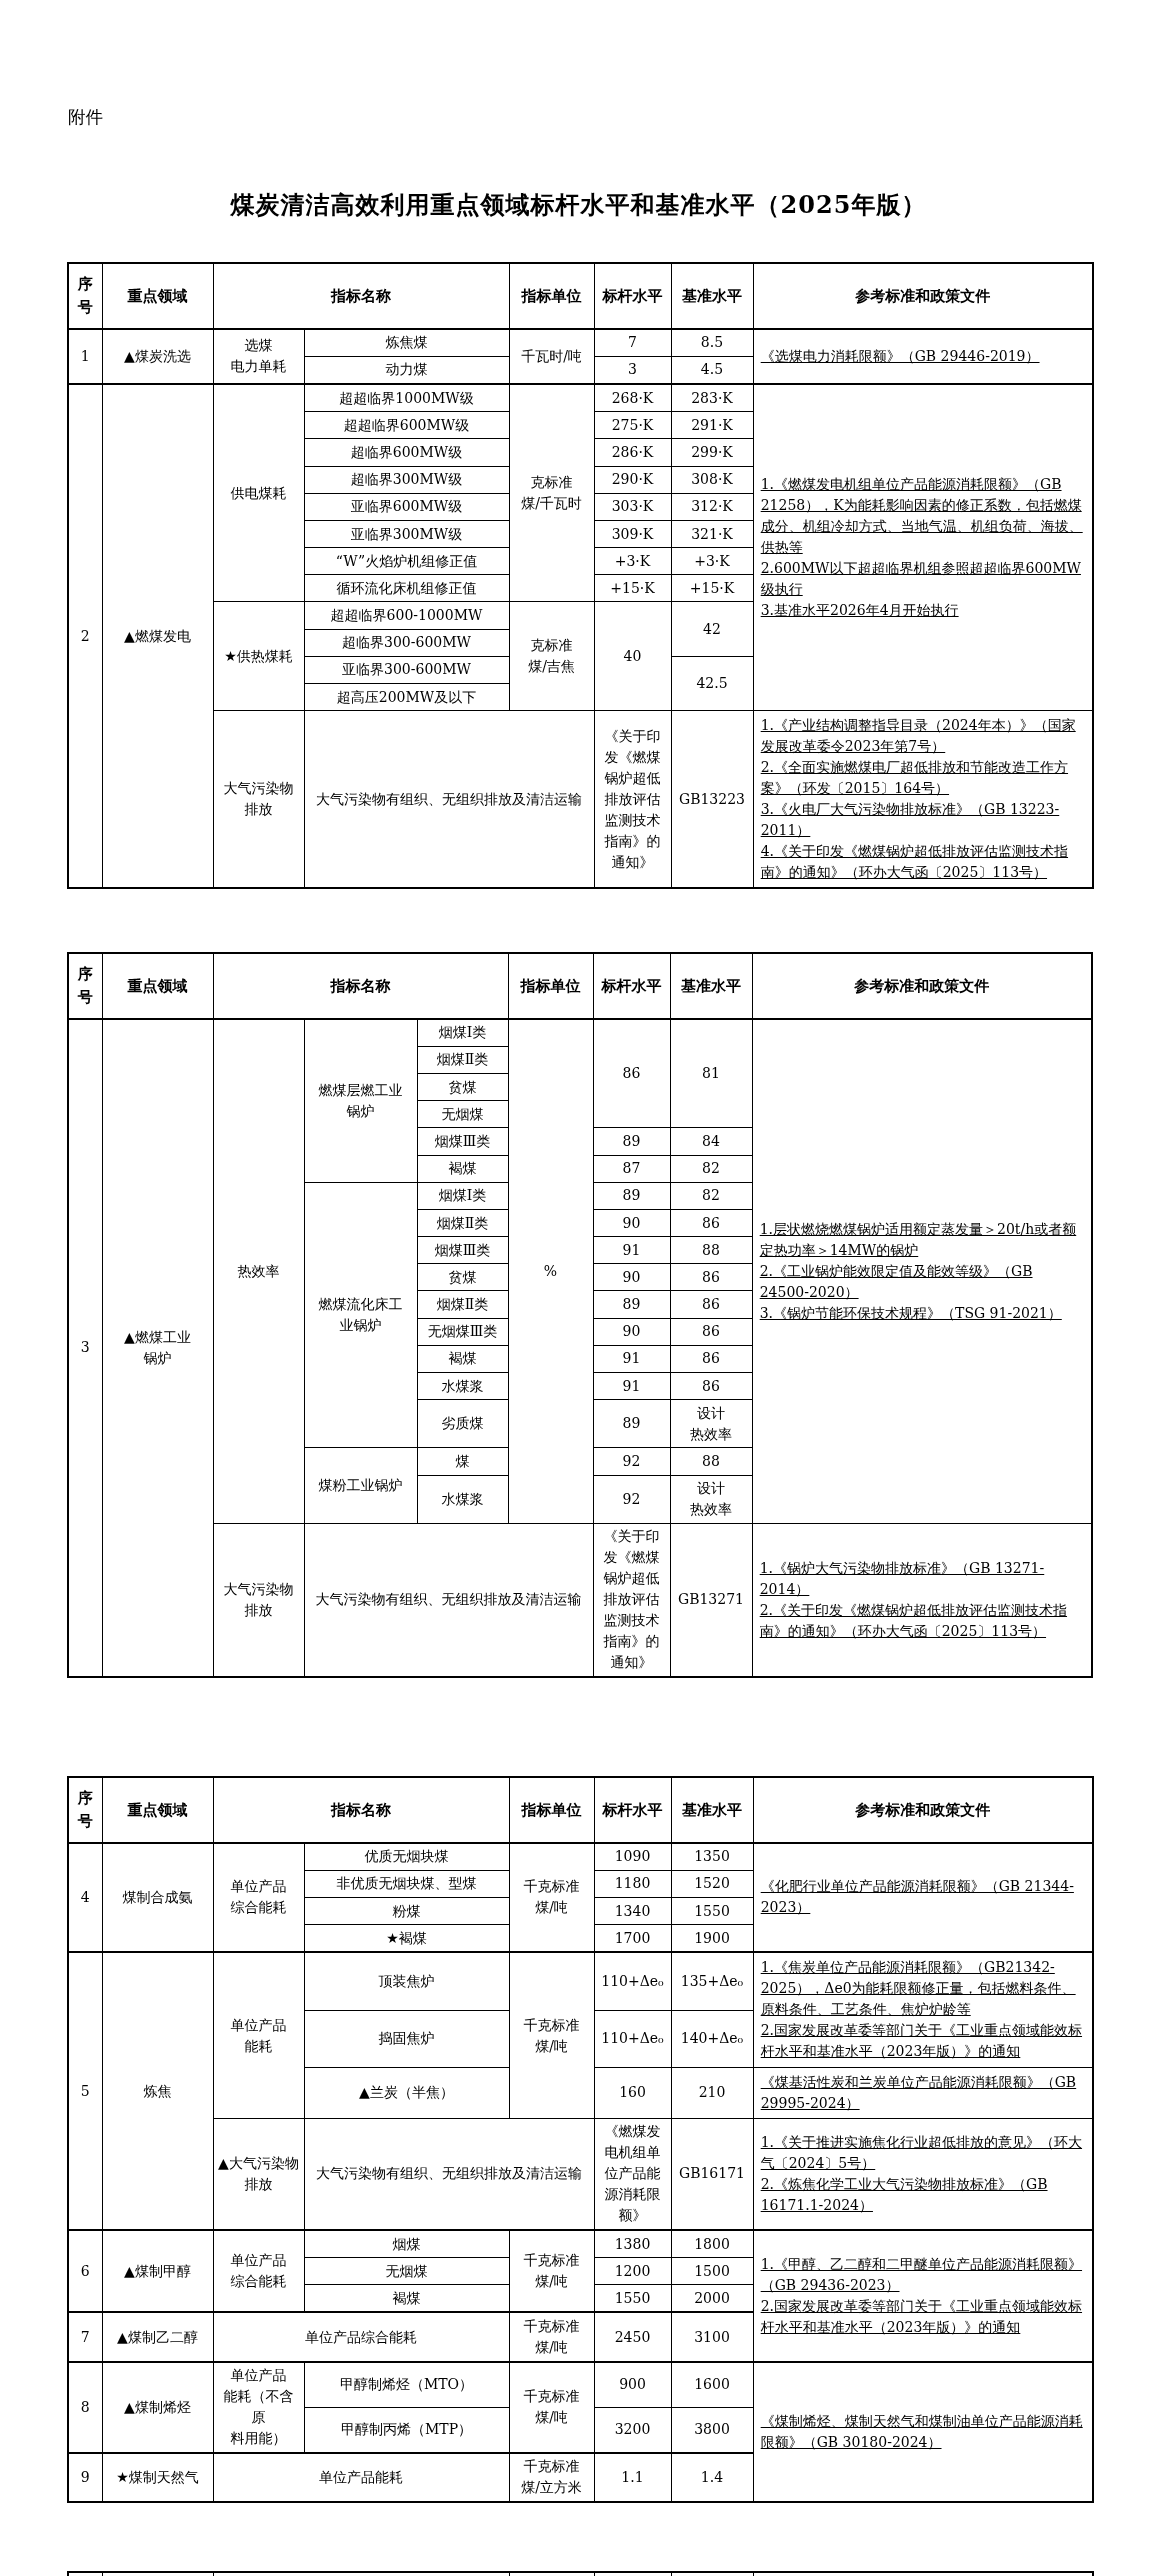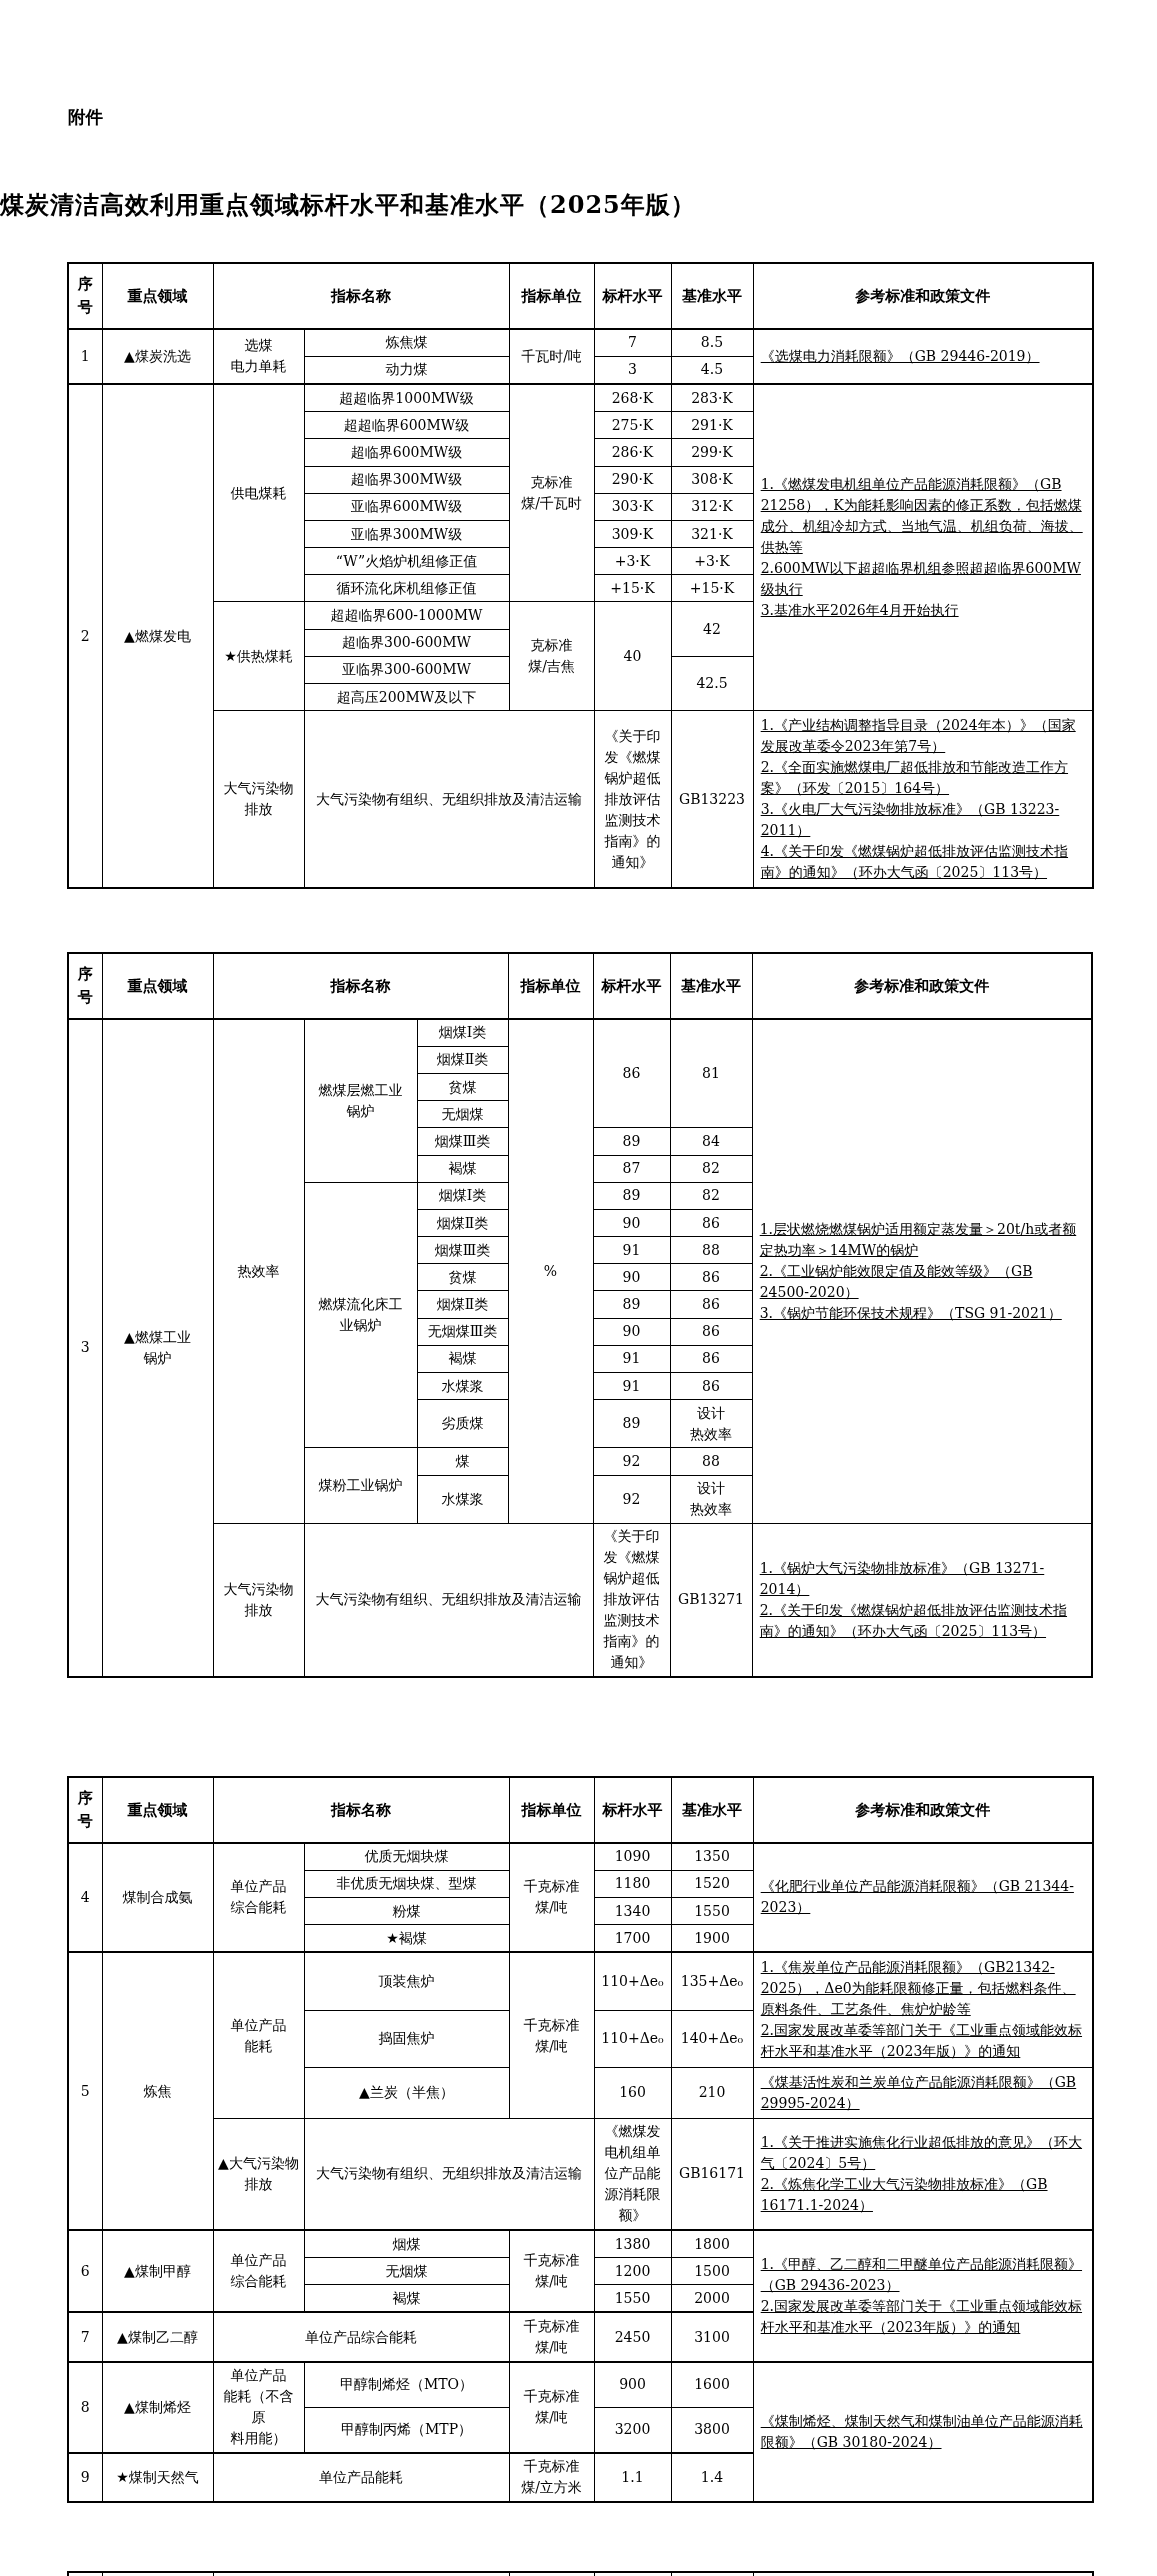--- a/index.html
+++ b/index.html
@@ -1,19 +1,19 @@
 <!DOCTYPE html>
 <html style="font-size:8.2px"><head>
 <meta charset="utf-8">
 <style>
   html,body{margin:0;padding:0}
   body{width:1157px;height:3273px;background:#ffffff;position:relative;color:#000;
        font-family:"DejaVu Serif","Liberation Serif","DejaVu Sans",serif;}
-  .attach{position:absolute;left:68px;top:105px;font-size:17.5px;font-weight:bold;}
-  .doc-title{position:absolute;left:0;top:189px;width:100%;
+  .attach{position:absolute;left:68px;top:105px;font-size:17.5px;}
+  .doc-title{position:absolute;left:0;top:189px;width:100%;text-align:center;
              font-size:24px;font-weight:700;letter-spacing:1px;}
   .tblwrap{position:absolute;left:67px;width:1025px;}
   #w1{top:262px}
   #w2{top:952px}
   #w3{top:1776px}
   #w4{top:2571px}
   table{border-collapse:collapse;width:1025px;table-layout:fixed;border:2.1px solid #000;}
   th,td{border:0.8px solid #000;text-align:center;vertical-align:middle;
         padding:2.6px 4.1px;font-size:14px;line-height:1.5;white-space:pre-line;
         word-break:break-word;overflow-wrap:anywhere;}

